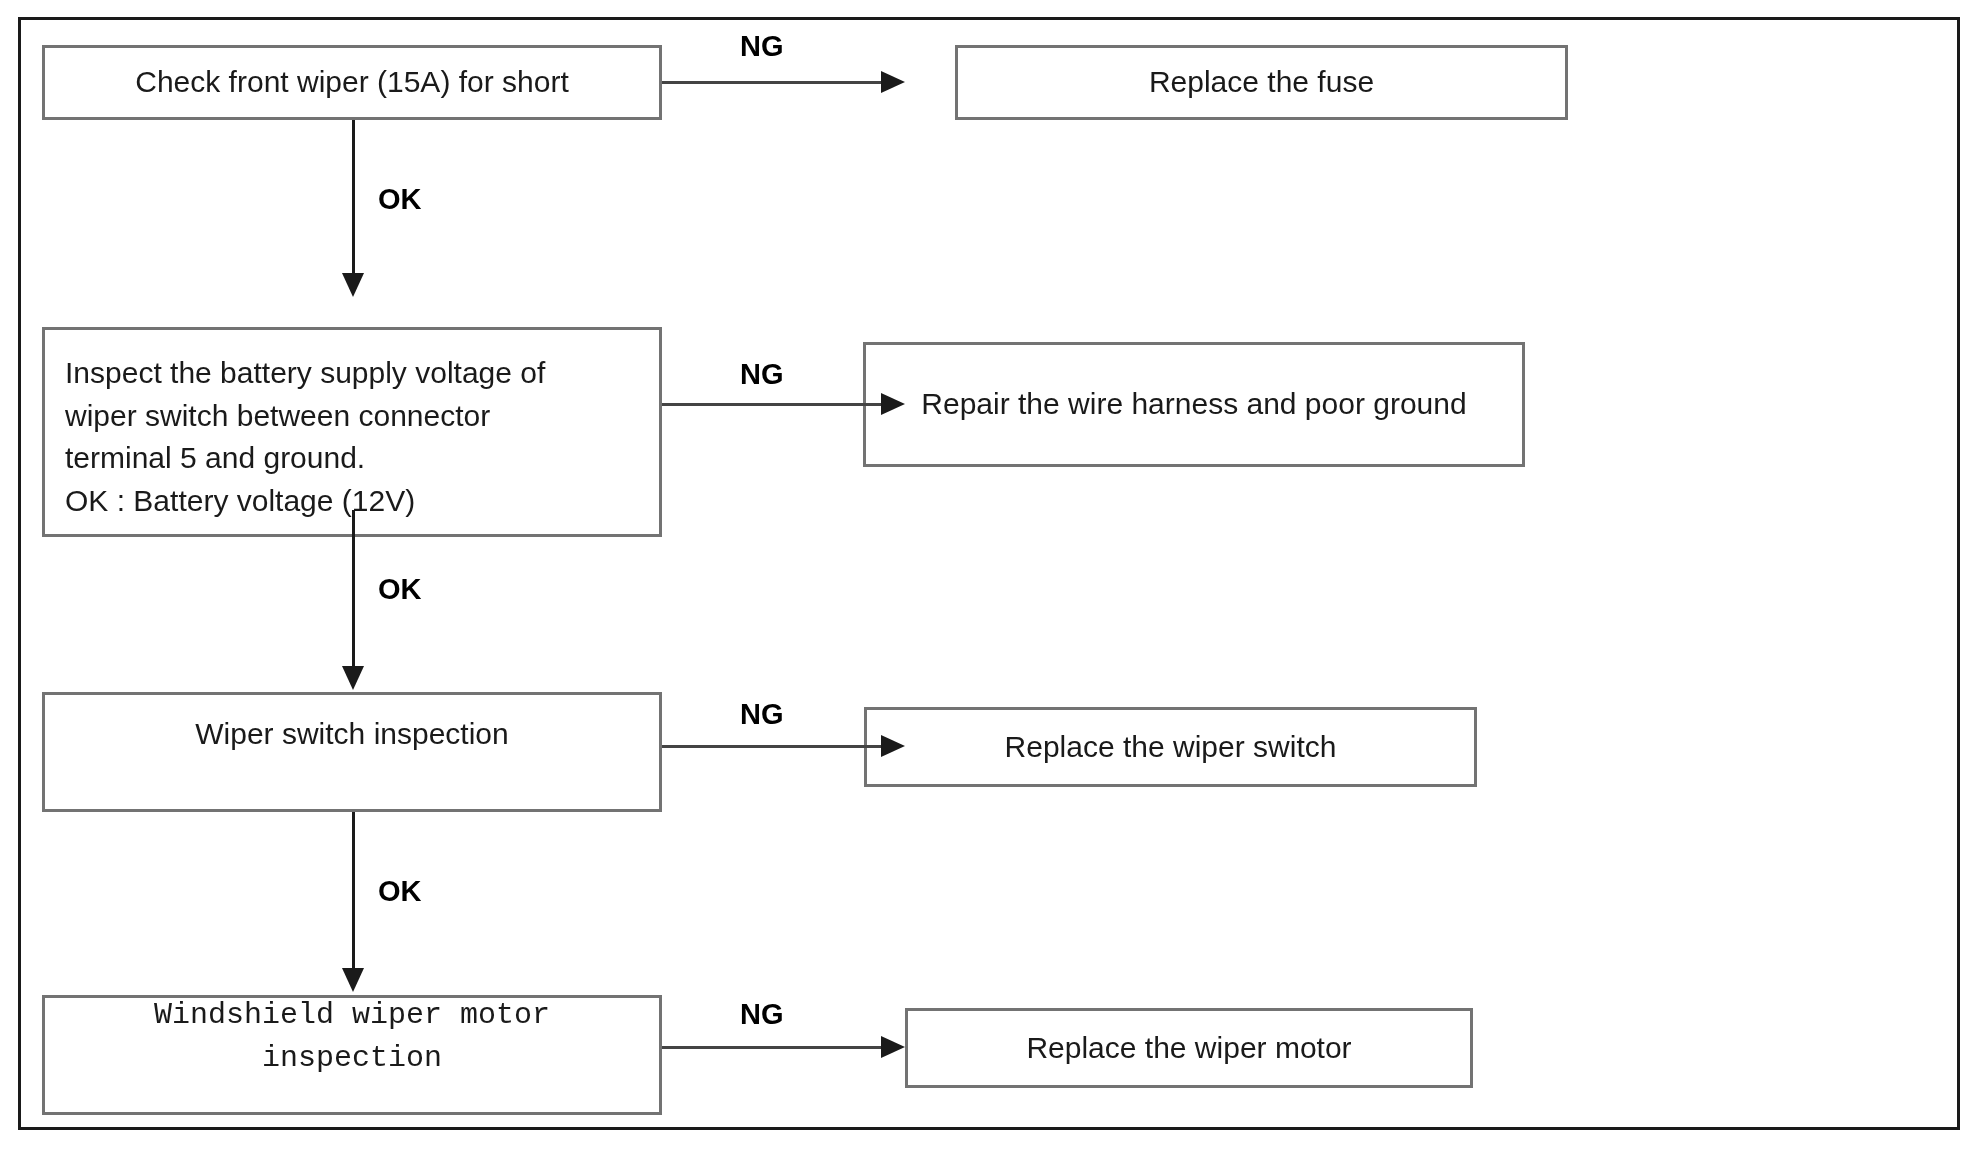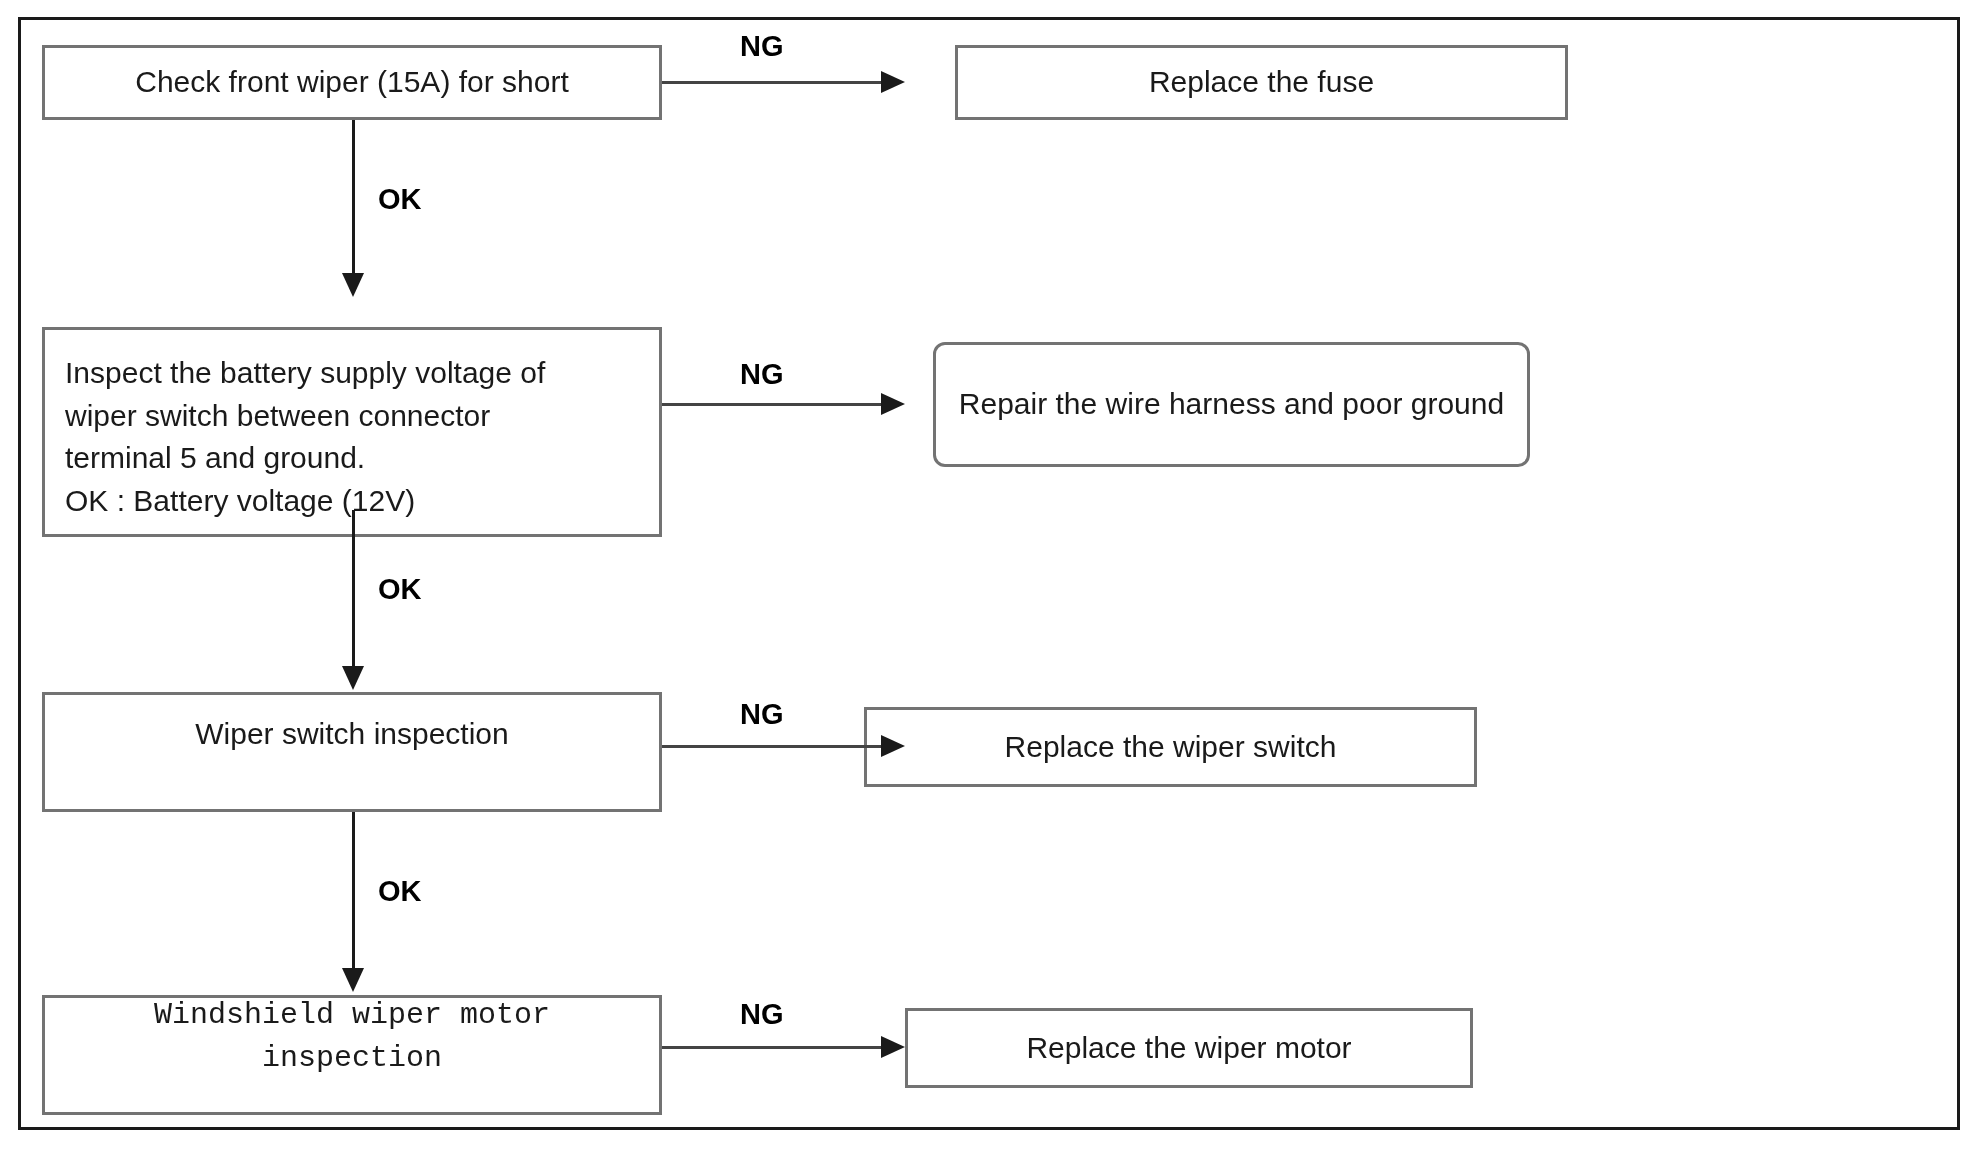--- a/index.html
+++ b/index.html
@@ -113,21 +113,21 @@
   <div class="arrow-down" style="left:342px; top:273px;"></div>
   <div class="edge-label" style="left:378px; top:183px;">OK</div>
 
   <div class="node topleft" style="left:42px; top:300px; width:620px; height:210px;margin-top:27px;">
     <span class="node-text">Inspect the battery supply voltage of
 wiper switch between connector
 terminal 5 and ground.
 OK : Battery voltage (12V)</span>
   </div>
 
-  <div class="node center" style="left:933px; top:342px; width:597px; height:125px;border-radius:12px;">
+  <div class="node center" style="left:863px; top:342px; width:662px; height:125px;">
     <span class="node-text">Repair the wire harness and poor ground</span>
   </div>
 
   <div class="hline" style="left:662px; top:403px; width:222px;"></div>
   <div class="arrow-right" style="left:881px; top:393px;"></div>
   <div class="edge-label" style="left:740px; top:358px;">NG</div>
 
   <div class="vline" style="left:352px; top:510px; height:158px;"></div>
   <div class="arrow-down" style="left:342px; top:666px;"></div>
   <div class="edge-label" style="left:378px; top:573px;">OK</div>

